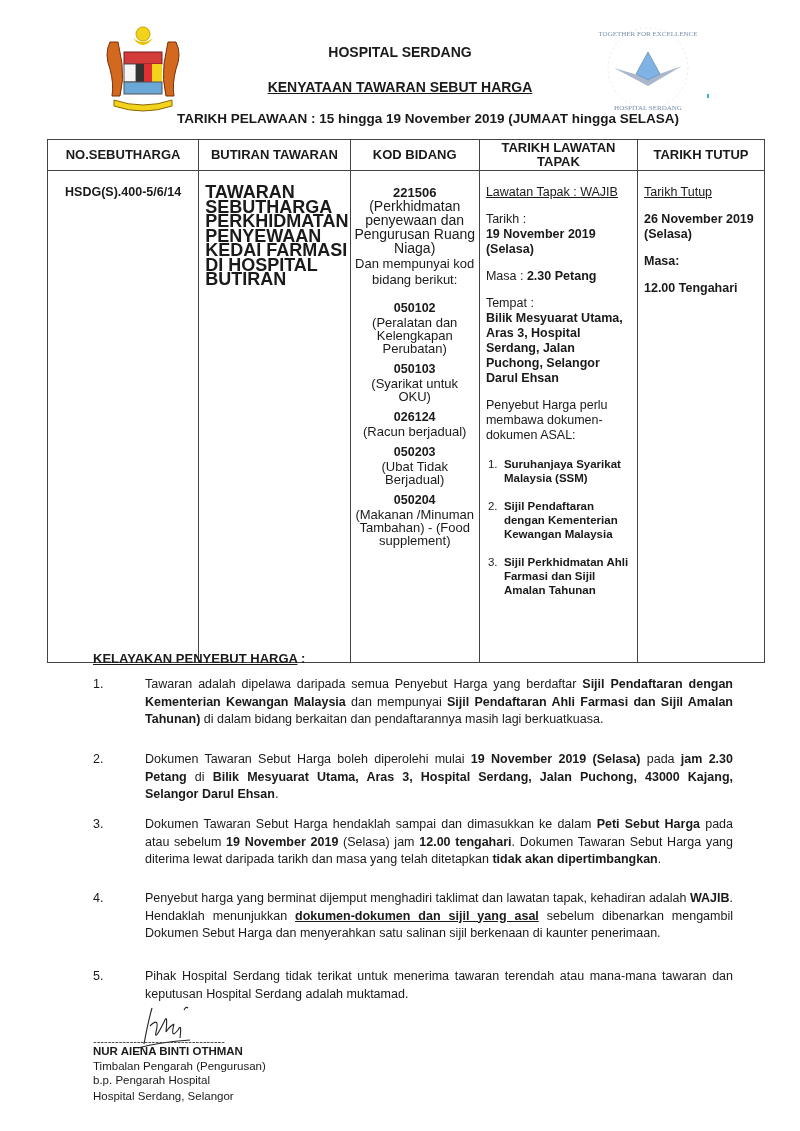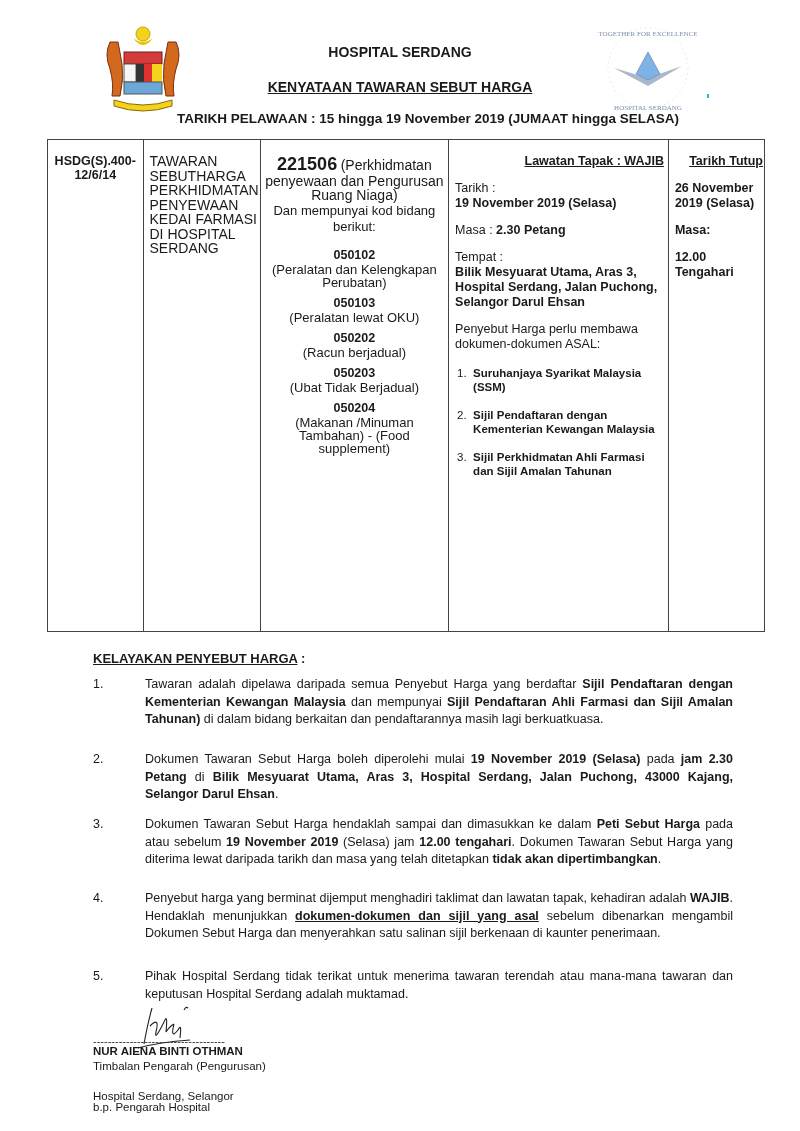--- a/index.html
+++ b/index.html
@@ -11,31 +11,31 @@
   .notice-title { left: 0; width: 800px; top: 79px; text-align: center; font-weight: bold; font-size: 14px; text-decoration: underline; }
   .date-line { left: 8px; width: 800px; top: 111px; text-align: center; font-weight: bold; font-size: 13.5px; padding-left: 40px; box-sizing: border-box; }
 
   table.main { position: absolute; left: 47px; top: 139px; width: 718px; border-collapse: collapse; font-size: 12.5px; }
   table.main td, table.main th { border: 1.5px solid #444; vertical-align: top; }
   table.main th { height: 30px; font-weight: bold; font-size: 13px; text-align: center; vertical-align: middle; line-height: 14px; padding: 0 4px; }
   table.main tr.body td { height: 476px; padding-top: 14px; }
   .c1 { width: 154px; } .c2 { width: 115px; } .c3 { width: 134px; } .c4 { width: 172px; } .c5 { width: 143px; }
 
   .col-no { font-weight: bold; text-align: center; font-size: 12.5px; }
-  .col-butiran { font-weight: normal; padding-left: 6px !important; font-size: 14px; line-height: 14.5px; }
+  .col-butiran { font-weight: bold; padding-left: 6px !important; font-size: 18px; line-height: 14.5px; }
   .col-kod { text-align: center; padding: 14px 3px 0 3px !important; }
-  .kod-main { font-weight: bold; font-size: 18px; }
+  .kod-main { font-weight: bold; font-size: 13px; }
   .kod-main-desc { font-size: 14px; font-weight: normal; line-height: 13px; }
   .kod-intro { font-size: 13px; line-height: 16px; margin-top: 0; margin-bottom: 12px; }
   .kod-item { margin-bottom: 6px; }
   .kod-code { font-weight: bold; font-size: 12.5px; line-height: 16px; }
   .kod-desc { font-size: 13px; line-height: 13px; }
 
   .col-lawatan { padding-left: 6px !important; padding-right: 4px !important; font-size: 12.5px; line-height: 15px; }
-  .u-bold { font-weight: bold; text-decoration: underline; text-align: right; }
+  .u-bold { font-weight: normal; text-decoration: underline; }
   .b { font-weight: bold; }
   .gap { height: 12px; }
   .doc-list { margin: 14px 0 0 0; padding: 0; list-style: none; font-size: 11.5px; line-height: 14px; }
   .doc-list li { display: flex; margin-bottom: 14px; }
   .doc-list .num { width: 16px; flex: none; padding-left: 2px; }
   .doc-list .txt { font-weight: bold; }
 
   .col-tutup { padding-left: 6px !important; font-size: 12.5px; line-height: 15px; }
 
   .kelayakan-title { left: 93px; top: 651px; font-size: 13px; font-weight: bold; }
@@ -78,48 +78,55 @@
     <rect x="117" y="72" width="2" height="4" fill="#3bb3d8"></rect>
   </svg>
 </div>
 
 <div class="abs hosp-title">HOSPITAL SERDANG</div>
 <div class="abs notice-title">KENYATAAN TAWARAN SEBUT HARGA</div>
 <div class="abs date-line">TARIKH PELAWAAN : 15 hingga 19 November 2019 (JUMAAT hingga SELASA)</div>
 
 <table class="main">
   <tbody>
+      <tr>
+    <th class="c1">NO.SEBUTHARGA</th>
+    <th class="c2">BUTIRAN TAWARAN</th>
+    <th class="c3">KOD BIDANG</th>
+    <th class="c4">TARIKH LAWATAN TAPAK</th>
+    <th class="c5">TARIKH TUTUP</th>
+  </tr>
   <tr class="body">
-    <td class="col-no">HSDG(S).400-12/6/14</td>
+    <td class="col-no">HSDG(S).400-5/6/14</td>
     <td class="col-butiran" id="butiran-cell">
           <div>TAWARAN</div>
           <div>SEBUTHARGA</div>
           <div>PERKHIDMATAN</div>
           <div>PENYEWAAN</div>
           <div>KEDAI FARMASI</div>
           <div>DI HOSPITAL</div>
-          <div>SERDANG</div>
+          <div>BUTIRAN</div>
         </td>
     <td class="col-kod">
       <div>
         <span class="kod-main">221506</span>
         <span class="kod-main-desc">(Perkhidmatan penyewaan dan Pengurusan Ruang Niaga)</span>
       </div>
       <div class="kod-intro">Dan mempunyai kod bidang berikut:</div>
       <div id="kod-items">
             <div class="kod-item">
               <div class="kod-code">050102</div>
               <div class="kod-desc">(Peralatan dan Kelengkapan Perubatan)</div>
             </div>
             <div class="kod-item">
               <div class="kod-code">050103</div>
-              <div class="kod-desc">(Peralatan lewat OKU)</div>
-            </div>
-            <div class="kod-item">
-              <div class="kod-code">050202</div>
+              <div class="kod-desc">(Syarikat untuk OKU)</div>
+            </div>
+            <div class="kod-item">
+              <div class="kod-code">026124</div>
               <div class="kod-desc">(Racun berjadual)</div>
             </div>
             <div class="kod-item">
               <div class="kod-code">050203</div>
               <div class="kod-desc">(Ubat Tidak Berjadual)</div>
             </div>
             <div class="kod-item">
               <div class="kod-code">050204</div>
               <div class="kod-desc">(Makanan /Minuman Tambahan) - (Food supplement)</div>
             </div>
@@ -191,14 +198,14 @@
   </div>
 
 <div class="abs signature">
   <svg width="70" height="50" viewBox="0 0 70 50">
     <path d="M14 42 Q18 20 22 6 M20 24 Q30 14 26 30 Q24 40 34 20 Q38 10 36 30 Q40 24 44 22 M44 22 Q40 38 48 28 Q52 20 50 36 M54 8 Q56 4 58 6 M8 46 Q30 40 60 38" fill="none" stroke="#222" stroke-width="1.1"></path>
   </svg>
 </div>
 <div class="abs sig-dash">------------------------------------</div>
 <div class="abs sig-name">NUR AIENA BINTI OTHMAN</div>
 <div class="abs sig-line" style="top:1060px">Timbalan Pengarah (Pengurusan)</div>
-<div class="abs sig-line" style="top:1101px">b.p. Pengarah Hospital</div>
+<div class="abs sig-line" style="top:1074px">b.p. Pengarah Hospital</div>
 <div class="abs sig-line" style="top:1090px">Hospital Serdang, Selangor</div>
 
 </body></html>

